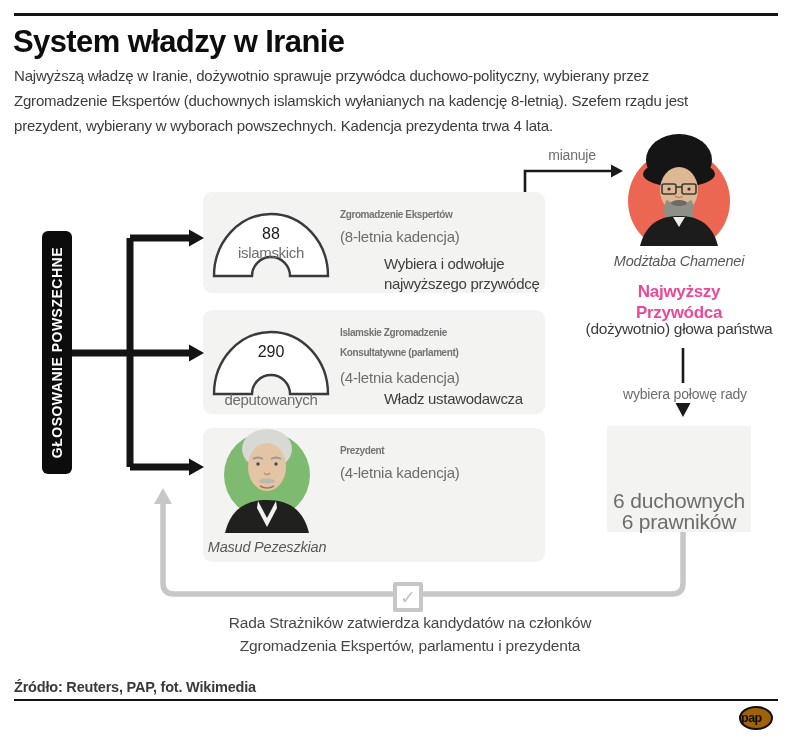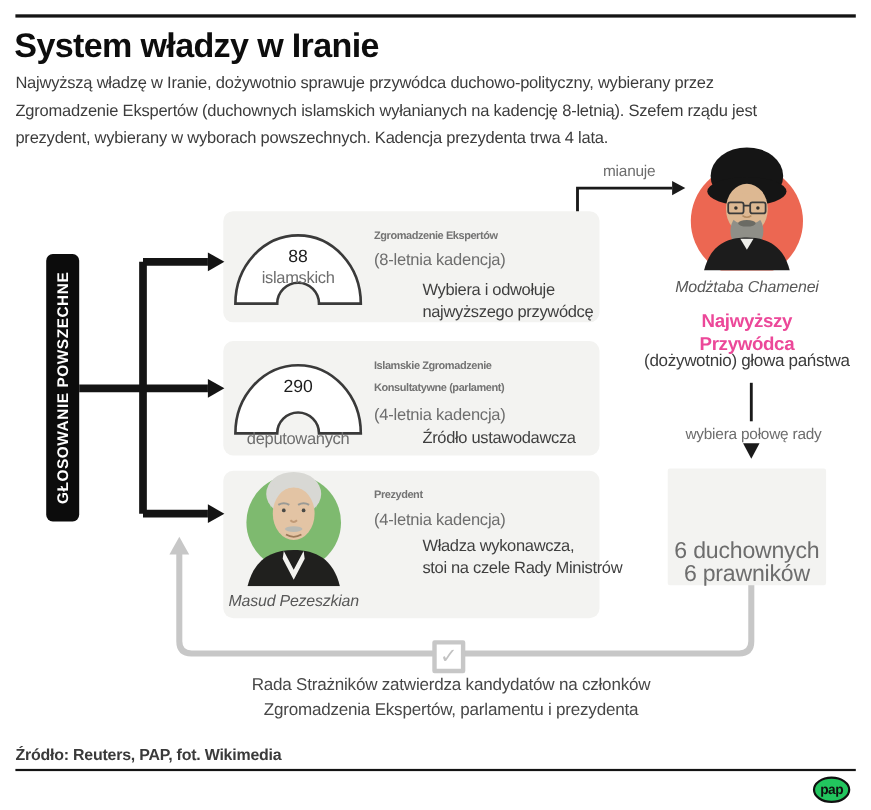--- a/index.html
+++ b/index.html
@@ -34,22 +34,22 @@
   .council-title{font-size:16.5px;font-weight:bold;line-height:21px;color:#141414;letter-spacing:-0.3px;white-space:pre-line;}
   .council-members{font-size:21px;line-height:21px;color:#6d6d6d;letter-spacing:-0.2px;white-space:pre-line;}
   .approval-note{font-size:15.5px;line-height:22.5px;color:#474747;letter-spacing:-0.2px;white-space:pre-line;}
   .checkbox{
     width:22px;height:22px;background:#ffffff;border:4px solid #c7c7c7;border-radius:2px;
     display:flex;align-items:center;justify-content:center;
     color:#c2c2c2;font-size:19px;font-weight:bold;line-height:1;
   }
   .source{font-size:14.5px;color:#3a3a3a;letter-spacing:-0.2px;font-weight:bold;}
   .pap-logo{
-    width:30px;height:20px;background:#22c55e;border:2.5px solid #101010;border-radius:50%;
-    display:flex;align-items:center;justify-content:center;
+    width:30px;height:20px;background:#a16207;border:2.5px solid #101010;border-radius:50%;
+    display:flex;align-items:center;justify-content:flex-start;
     font-size:12.5px;font-weight:bold;color:#101010;letter-spacing:-0.5px;
   }
   svg{display:block;}
 </style>
 </head>
 <body>
 
 <div class="page">
 
   <div class="abs rule" style="left:14px;top:13px;width:764px;height:3px;"></div>
@@ -82,21 +82,21 @@
   <div class="abs" style="left:212px;top:330px;width:118px;height:66px;">
     <svg class="arch" viewBox="0 0 118 66">
       <path d="M2 64 A57 62 0 0 1 116 64 L78 64 A19 19 0 0 0 40 64 Z" fill="#ffffff" stroke="#3a3a3a" stroke-width="2.4"></path>
     </svg>
     <div class="abs arch-count center" style="left:0;top:13px;width:118px;">290</div>
     <div class="abs arch-label center" style="left:0;top:32px;width:118px;margin-top:29px;">deputowanych</div>
   </div>
   <div class="abs card-title" style="left:340px;top:323px;">Islamskie Zgromadzenie
 Konsultatywne (parlament)</div>
   <div class="abs card-term" style="left:340px;top:369px;">(4-letnia kadencja)</div>
-  <div class="abs card-desc" style="left:340px;top:389px;">Źródło ustawodawcza</div>
+  <div class="abs card-desc" style="left:340px;top:389px;">Władz ustawodawcza</div>
 
   <div class="abs" style="left:217px;top:415px;width:100px;height:118px;">
     <svg width="100" height="118" viewBox="0 0 100 118">
       <clipPath id="clipP">
           <rect x="0" y="0" width="100" height="118"></rect>
         </clipPath>
       <g clip-path="url(#clipP)">
         <circle cx="50" cy="60" r="43" fill="#7eba6f"></circle>
         <ellipse cx="50" cy="34" rx="25" ry="20" fill="#d8d8d4"></ellipse>
         <ellipse cx="50" cy="52" rx="19" ry="24" fill="#e3c4a4"></ellipse>
@@ -109,22 +109,20 @@
         <ellipse cx="50" cy="66" rx="8" ry="2.6" fill="#b9b9b2"></ellipse>
         <path d="M43 71 Q50 75 57 71" stroke="#9c7a59" stroke-width="1.6" fill="none"></path>
         <path d="M8 118 C14 93 30 85 50 85 C70 85 86 93 92 118 Z" fill="#20201e"></path>
         <path d="M41 86 L50 103 L59 86 L60 93 L50 112 L40 93 Z" fill="#f2f2ef"></path>
       </g>
     </svg>
   </div>
   <div class="abs photo-caption center" style="left:199px;top:539px;width:136px;">Masud Pezeszkian</div>
   <div class="abs card-title" style="left:340px;top:441px;">Prezydent</div>
   <div class="abs card-term" style="left:340px;top:464px;">(4-letnia kadencja)</div>
-  <div class="abs card-desc" style="left:340px;top:487px;">Władza wykonawcza,
-stoi na czele Rady Ministrów</div>
 
   <svg class="abs" style="left:0;top:0;pointer-events:none;" width="792" height="736" viewBox="0 0 792 736">
 
     <path d="M72 353 H130 M130 238 V467 M130 238 H189 M130 353 H189 M130 467 H189" stroke="#141414" stroke-width="7" fill="none"></path>
     <polygon points="189,229.5 204,238 189,246.5" fill="#141414"></polygon>
     <polygon points="189,344.5 204,353 189,361.5" fill="#141414"></polygon>
     <polygon points="189,458.5 204,467 189,475.5" fill="#141414"></polygon>
 
     <path d="M525 192 V171 H611" stroke="#1a1a1a" stroke-width="2.6" fill="none"></path>
     <polygon points="611,164.5 623,171 611,177.5" fill="#1a1a1a"></polygon>

